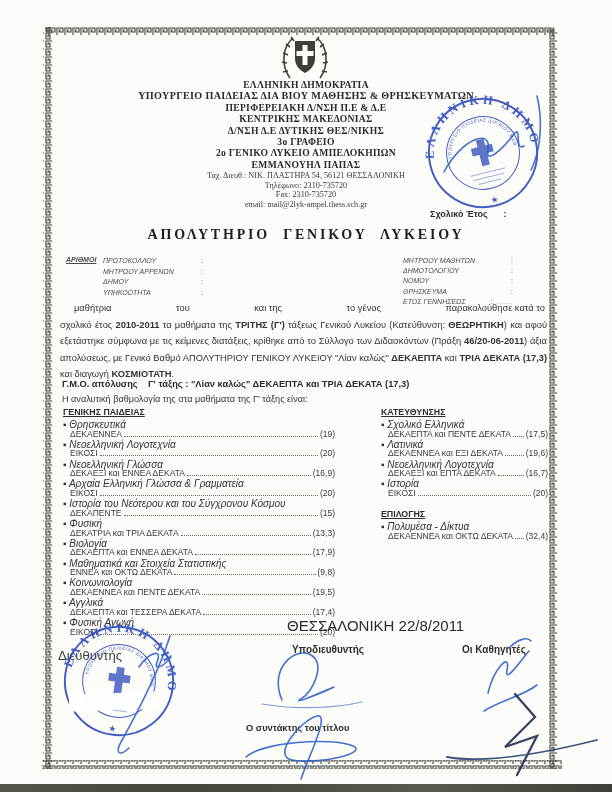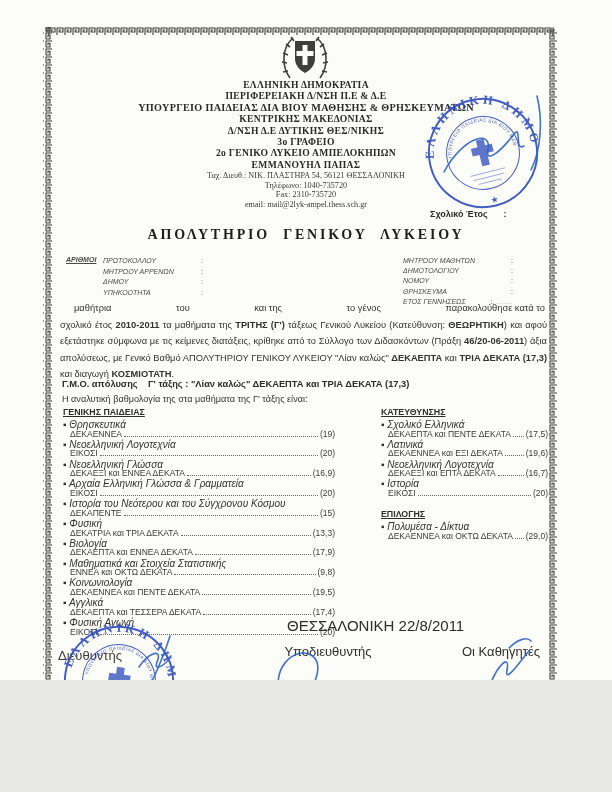--- a/index.html
+++ b/index.html
@@ -1,16 +1,16 @@
 <!DOCTYPE html>
 <html><head>
 <meta charset="utf-8">
 <style>
   html,body{margin:0;padding:0;background:#e8e8e4;}
-  .page{position:relative;width:612px;height:680px;background:#fcfcf9;overflow:hidden;
+  .page{position:relative;width:612px;height:792px;background:#fcfcf9;overflow:hidden;
         font-family:"Liberation Sans",sans-serif;color:#2f2f2d;margin:0 auto;}
   svg{display:block;}
 
   
   .org-lines{position:absolute;top:79px;left:60px;width:492px;text-align:center;
              font-family:"Liberation Serif",serif;font-weight:bold;color:#29292.6;}
   .org-line{font-size:9.6px;line-height:11.4px;color:#2a2a28;letter-spacing:.3px;}
   .org-wide{font-size:10.2px;}
   .contact-lines{position:absolute;top:171px;left:60px;width:492px;text-align:center;
                  font-family:"Liberation Serif",serif;}
@@ -52,21 +52,21 @@
   .col-head.second{margin-top:11px;}
   .subj{margin-bottom:1px;}
   .subj-name{font-size:10px;font-style:italic;line-height:9.6px;color:#333331;}
   .subj-grade{display:flex;align-items:baseline;font-size:8.5px;line-height:9.2px;
               margin-left:7px;color:#3a3a38;}
   .gdots{flex:1;border-bottom:1.5px dotted #6a6a64;margin:0 2px 2px 2px;min-width:8px;}
   .gval{white-space:nowrap;}
 
   
   .place-date{position:absolute;top:617px;left:287px;font-size:15px;font-weight:normal;color:#2c2c2a;}
-  .sig-label{position:absolute;font-size:13px;font-weight:normal;color:#2e2e2c;}
+  .sig-label{position:absolute;font-size:10px;font-weight:bold;color:#2e2e2c;}
   .lab-vice{top:644px;left:272px;width:112px;text-align:center;}
   .lab-teachers{top:644px;left:462px;}
   .lab-director{top:648px;left:58px;font-size:13px;font-weight:normal;color:#3c3c3a;z-index:1;}
   .lab-composer{top:723px;left:246px;font-size:9.3px;font-weight:bold;color:#2c2c2a;}
 
   .redact{position:absolute;left:69px;top:693px;width:94px;height:17px;background:#ffffff;
           opacity:.95;transform:rotate(-2deg);z-index:3;}
   .scan-edge{position:absolute;left:0;top:784px;width:612px;height:8px;
              background:linear-gradient(90deg,#56544b 0%,#45443d 30%,#5a584f 70%,#3f3e38 100%);}
 
@@ -103,31 +103,31 @@
       <path d="M42,45 C51,33 50,14 39,5"></path>
       <path d="M10,38 l-5,1 M9,30 l-5,-1 M10,22 l-5,-2 M12,14 l-4,-3 M16,8 l-3,-4"></path>
       <path d="M44,38 l5,1 M45,30 l5,-1 M44,22 l5,-2 M42,14 l4,-3 M38,8 l3,-4"></path>
     </g>
     <path d="M17,8 h20 v18 c0,9 -10,14 -10,14 c0,0 -10,-5 -10,-14 z" fill="#3f3f39"></path>
     <path d="M24.5,12 h5 v6 h6 v5 h-6 v9 h-5 v-9 h-6 v-5 h6 z" fill="#fcfcf9"></path>
   </svg>
 
   <div class="org-lines" id="org-lines">
       <div class="org-line">ΕΛΛΗΝΙΚΗ ΔΗΜΟΚΡΑΤΙΑ</div>
+      <div class="org-line org-wide">ΥΠΟΥΡΓΕΙΟ ΠΑΙΔΕΙΑΣ ΔΙΑ ΒΙΟΥ ΜΑΘΗΣΗΣ &amp; ΘΡΗΣΚΕΥΜΑΤΩΝ</div>
       <div class="org-line">ΠΕΡΙΦΕΡΕΙΑΚΗ Δ/ΝΣΗ Π.Ε &amp; Δ.Ε</div>
-      <div class="org-line org-wide">ΥΠΟΥΡΓΕΙΟ ΠΑΙΔΕΙΑΣ ΔΙΑ ΒΙΟΥ ΜΑΘΗΣΗΣ &amp; ΘΡΗΣΚΕΥΜΑΤΩΝ</div>
       <div class="org-line">ΚΕΝΤΡΙΚΗΣ ΜΑΚΕΔΟΝΙΑΣ</div>
       <div class="org-line">Δ/ΝΣΗ Δ.Ε ΔΥΤΙΚΗΣ  ΘΕΣ/ΝΙΚΗΣ</div>
       <div class="org-line">3ο ΓΡΑΦΕΙΟ</div>
       <div class="org-line">2ο ΓΕΝΙΚΟ ΛΥΚΕΙΟ ΑΜΠΕΛΟΚΗΠΩΝ</div>
       <div class="org-line">ΕΜΜΑΝΟΥΗΛ ΠΑΠΑΣ</div>
     </div>
   <div class="contact-lines" id="contact-lines">
       <div class="contact-line">Ταχ. Διευθ.: ΝΙΚ. ΠΛΑΣΤΗΡΑ 54, 56121 ΘΕΣΣΑΛΟΝΙΚΗ</div>
-      <div class="contact-line">Τηλέφωνο: 1040-735720</div>
+      <div class="contact-line">Τηλέφωνο: 2310-735720</div>
       <div class="contact-line">Fax: 2310-735720</div>
       <div class="contact-line">email: mail@2lyk-ampel.thess.sch.gr</div>
     </div>
 
   <div class="school-year">
     <span>Σχολικό Έτος</span><span class="colon">:</span>
   </div>
 
   <div class="doc-title">ΑΠΟΛΥΤΗΡΙΟ ΓΕΝΙΚΟΥ ΛΥΚΕΙΟΥ</div>
 
@@ -320,21 +320,21 @@
           </div>
         </div>
       </div>
     <div class="col-head second">ΕΠΙΛΟΓΗΣ</div>
     <div id="list-elective">
         <div class="subj">
           <div class="subj-name">▪ Πολυμέσα - Δίκτυα</div>
           <div class="subj-grade">
             <span class="gw">ΔΕΚΑΕΝΝΕΑ και ΟΚΤΩ ΔΕΚΑΤΑ</span>
             <span class="gdots"></span>
-            <span class="gval">(29,0)</span>
+            <span class="gval">(32,4)</span>
           </div>
         </div>
       </div>
   </div>
 
   <div class="place-date">ΘΕΣΣΑΛΟΝΙΚΗ  22/8/2011</div>
   <div class="sig-label lab-director">Διευθυντής</div>
   <div class="sig-label lab-vice">Υποδιευθυντής</div>
   <div class="sig-label lab-teachers">Οι Καθηγητές</div>
   <div class="sig-label lab-composer">Ο συντάκτης του τίτλου</div>

